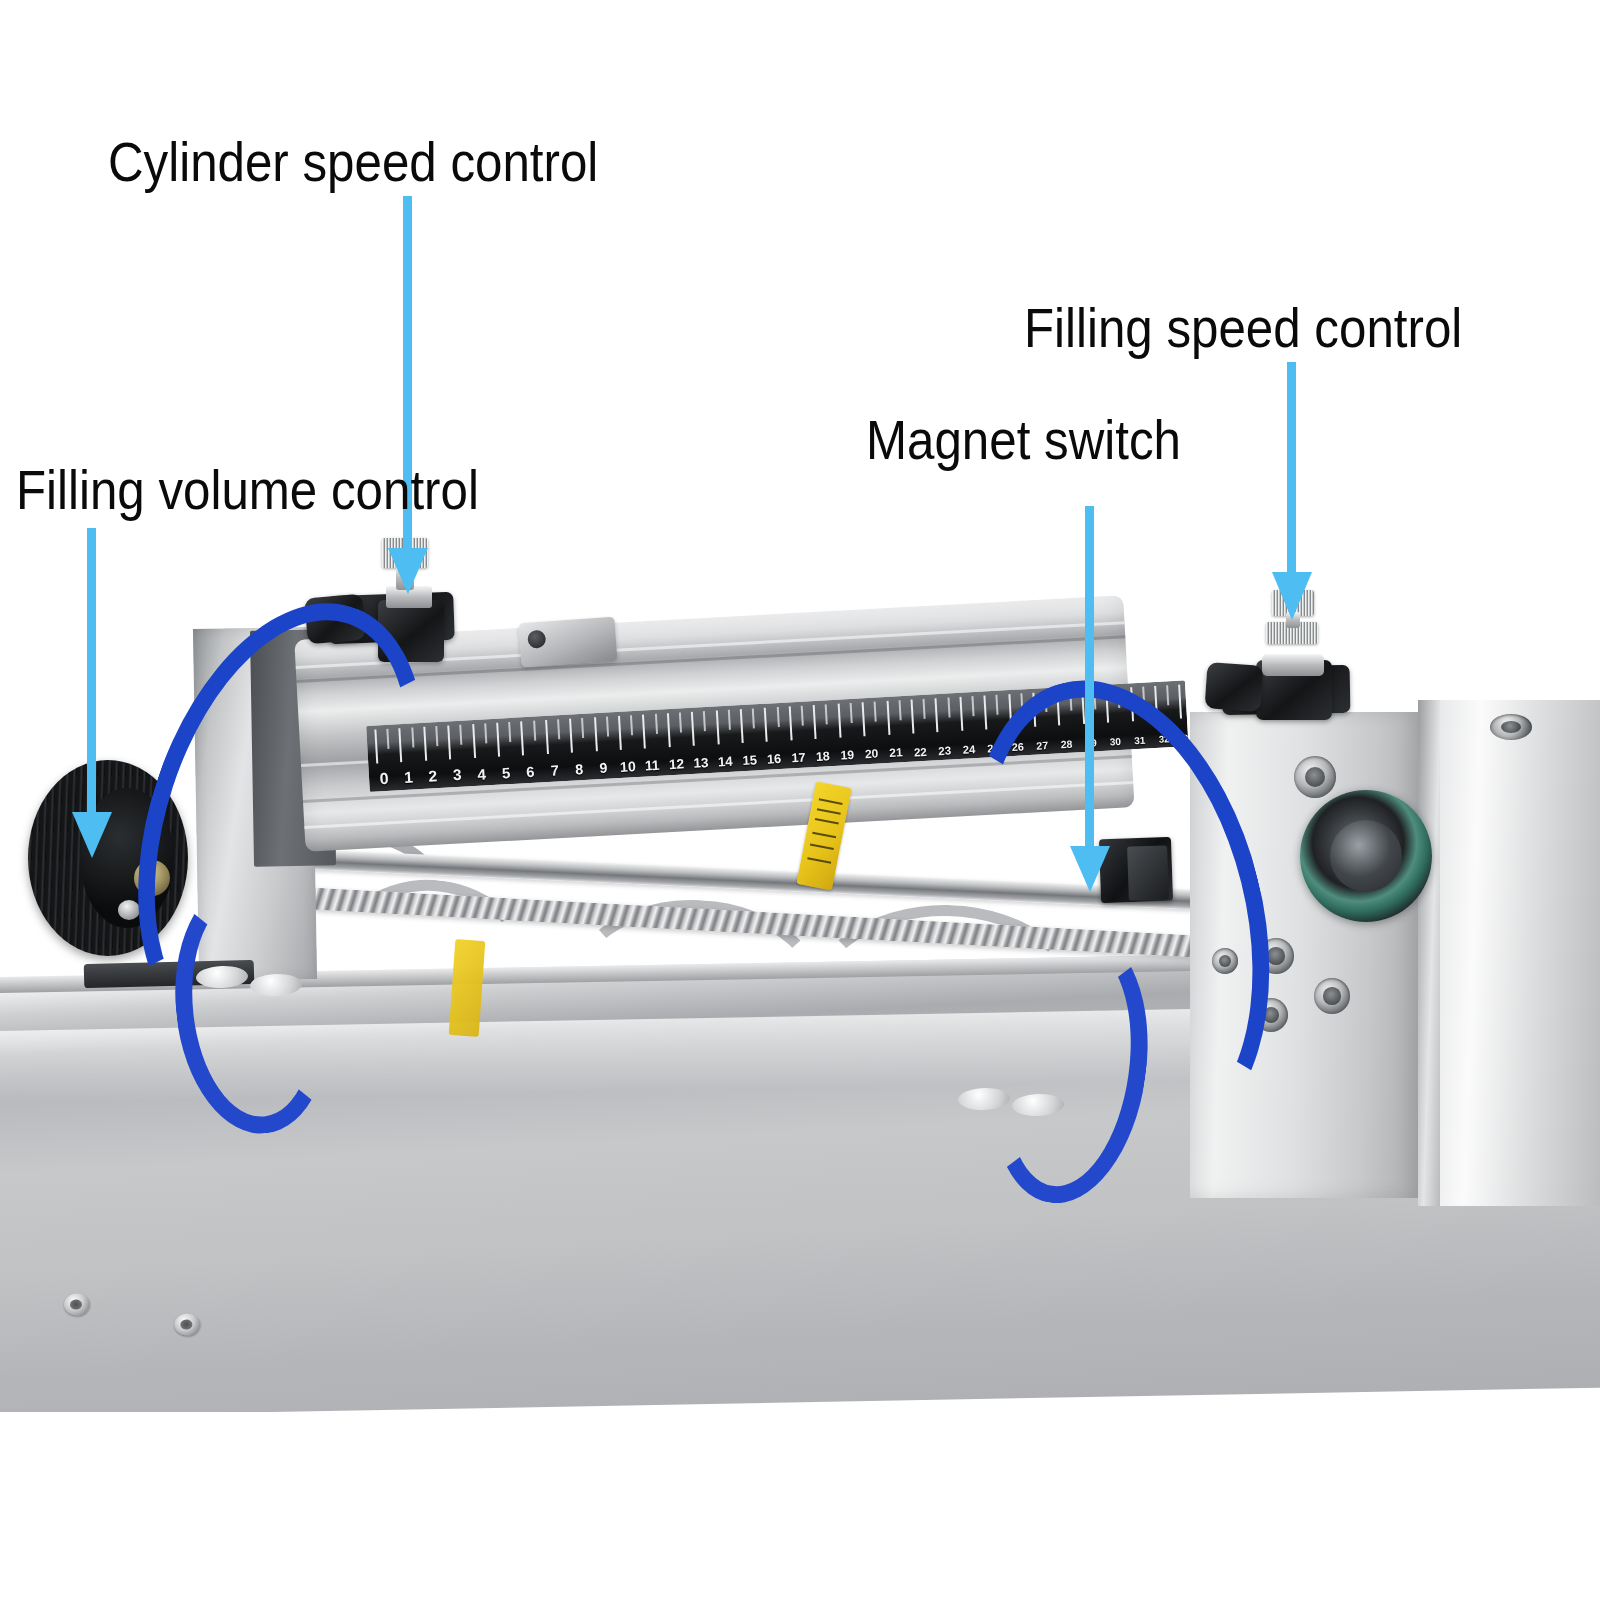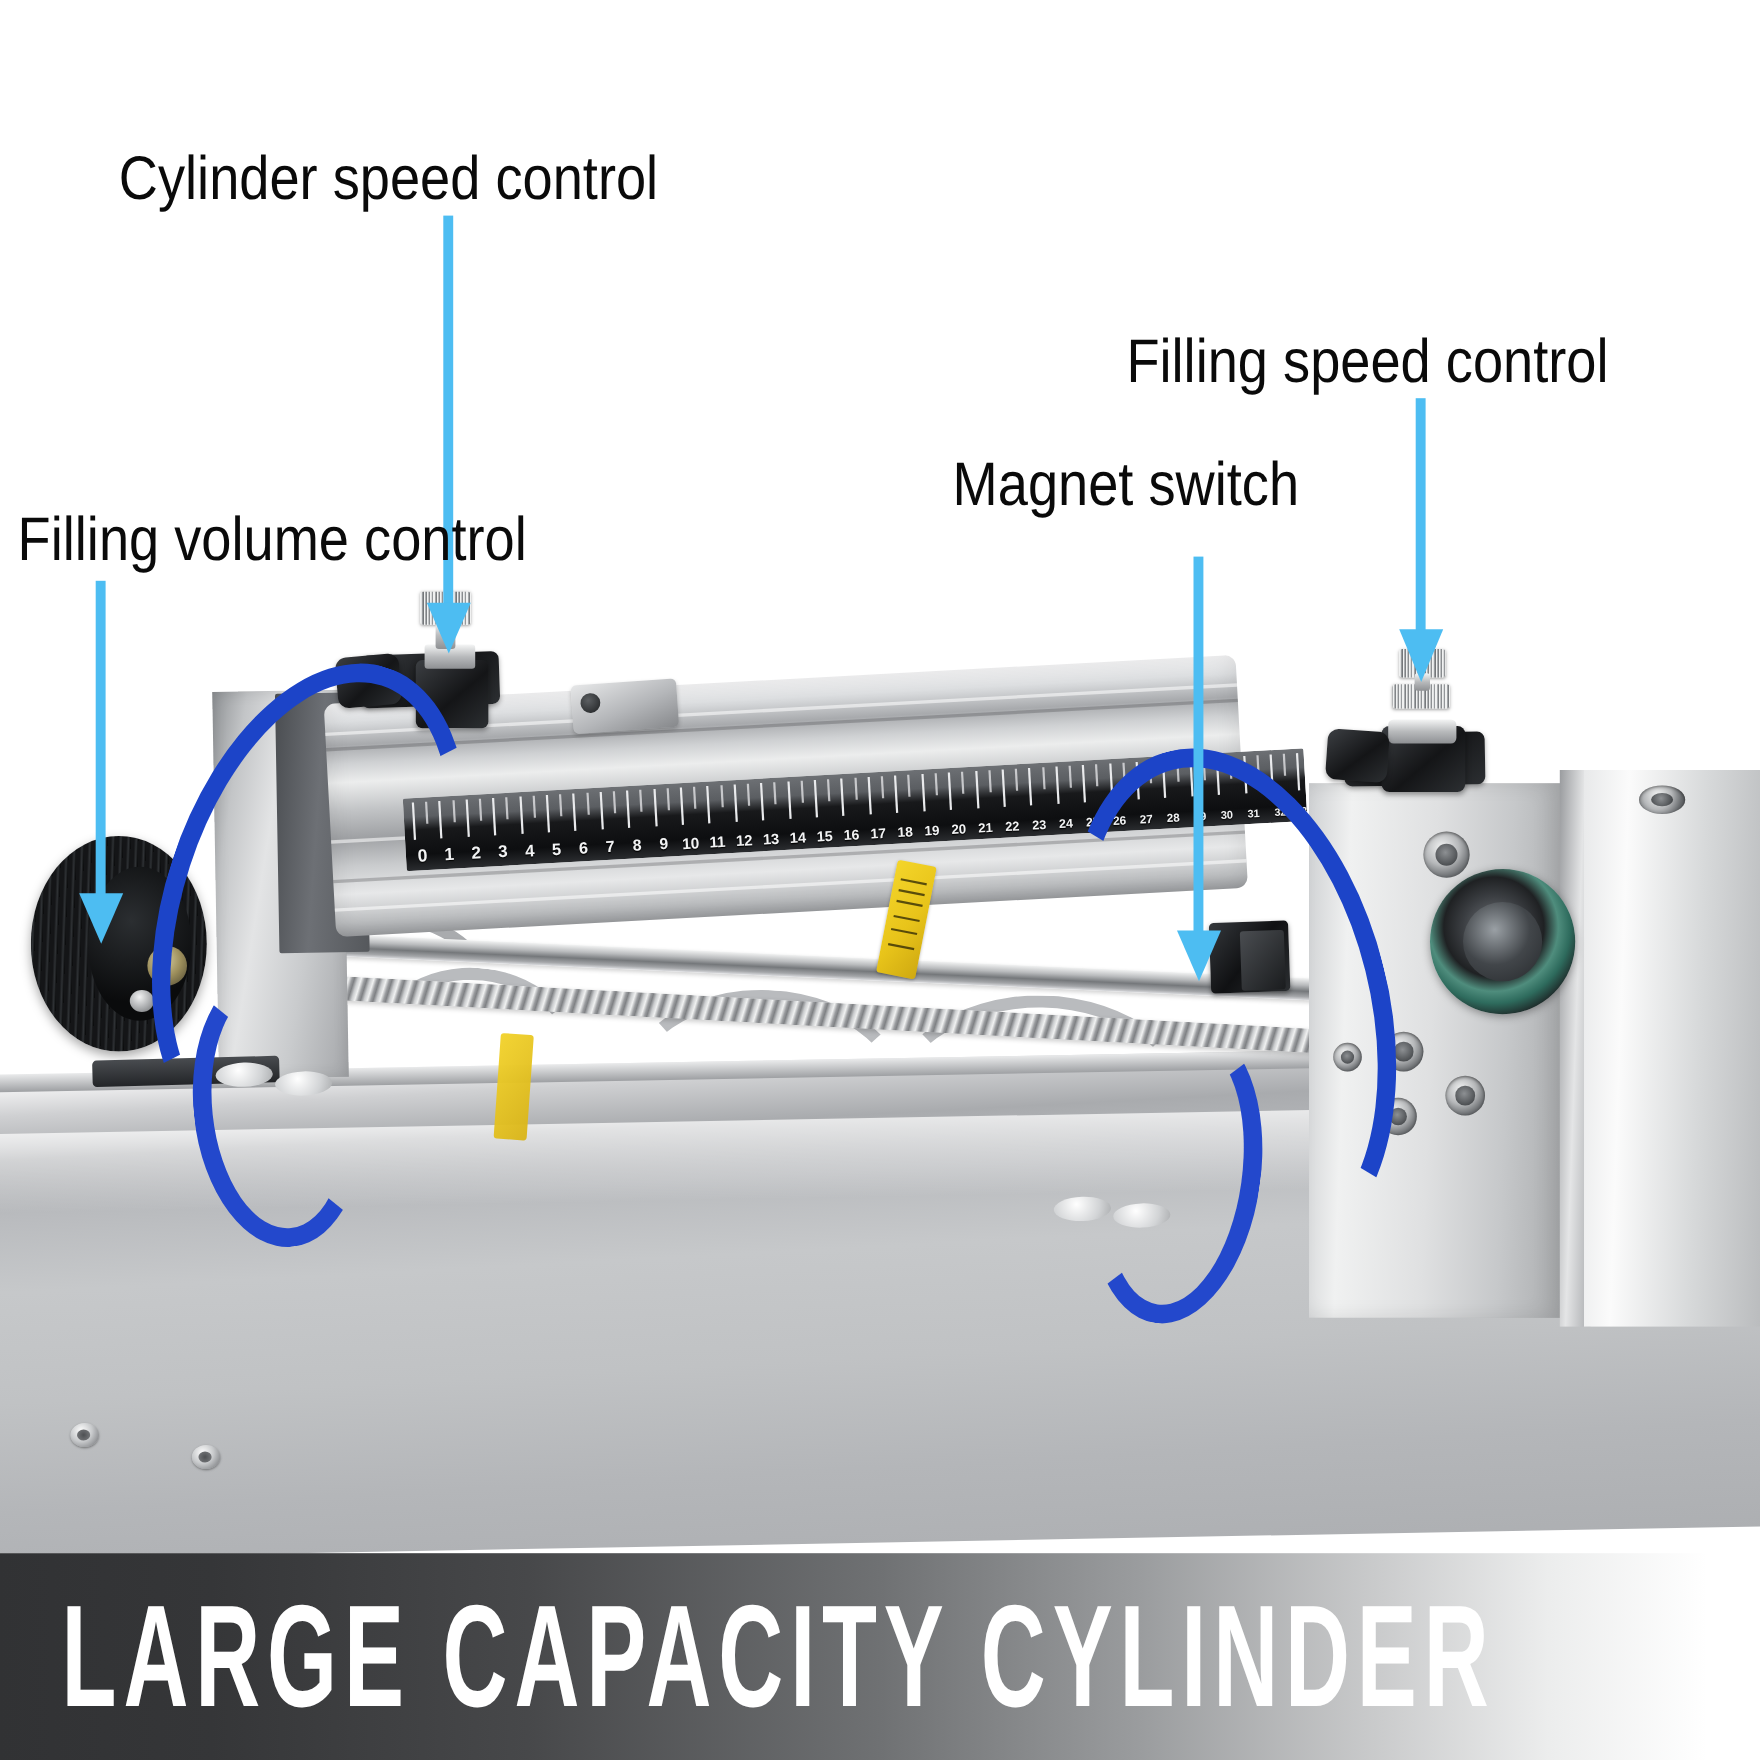--- a/index.html
+++ b/index.html
@@ -390,17 +390,14 @@
     </div>
 
     <div class="callout-label" style="left:1024px;top:300px;">Filling speed control</div>
     <div class="arrow" style="left:1280px;top:362px;width:24px;height:258px;">
       <div class="shaft" style="height:212px;background:#4dbdf2;width:9px;left:7px;"></div>
       <div class="head" style="border-left:20px solid transparent;border-right:20px solid transparent;border-top:48px solid #4dbdf2;"></div>
     </div>
 
   </div>
 
-  <div class="banner">
-    <div class="banner-text">LARGE CAPACITY CYLINDER</div>
-  </div>
 
 </div>
 
 </body></html>

